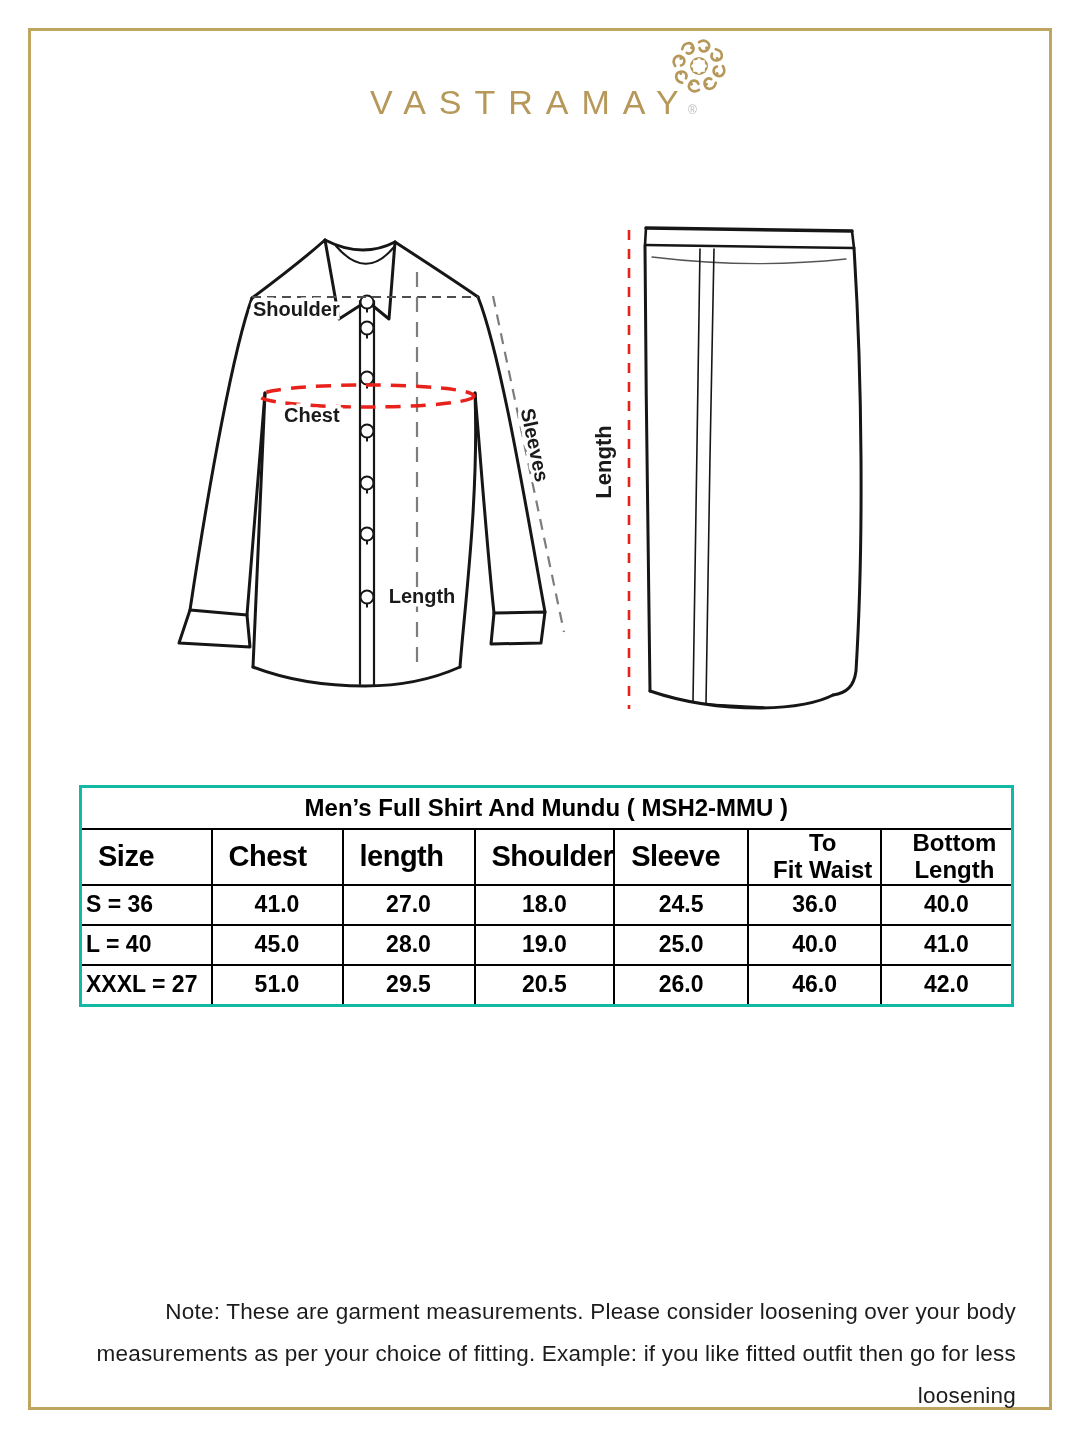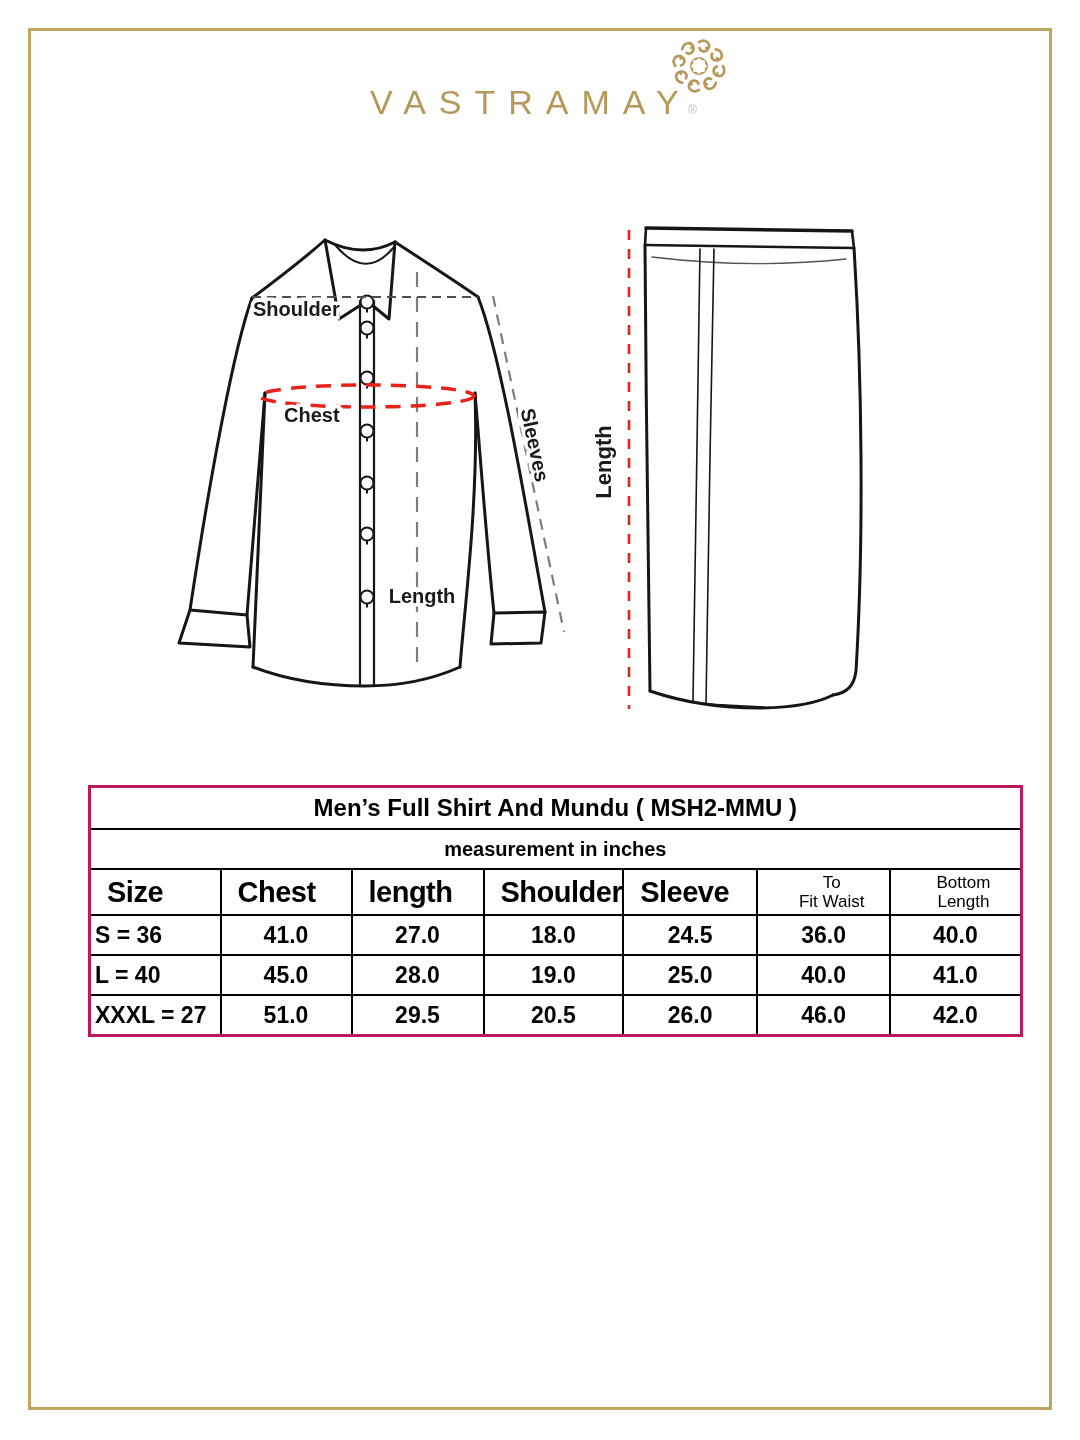--- a/index.html
+++ b/index.html
@@ -14,28 +14,28 @@
         color:#b6985a;white-space:nowrap;}
   .brand-emblem{position:absolute;left:296px;top:0;width:66px;height:58px;}
   .brand-reg{position:absolute;left:318px;top:66px;font-size:12px;color:#b9b9b9;}
 
   
   .diagram{position:absolute;left:60px;top:215px;width:900px;height:520px;}
   .diagram text{font-family:"Liberation Sans",sans-serif;font-weight:bold;fill:#1a1a1a;}
   .halo{paint-order:stroke;stroke:#ffffff;stroke-width:7px;}
 
   
-  .size-table{position:absolute;left:88px;top:785px;border-collapse:collapse;
-        table-layout:fixed;border:3px solid #be185d;}
+  .size-table{position:absolute;left:79px;top:785px;border-collapse:collapse;
+        table-layout:fixed;border:3px solid #14b8a6;}
   .size-table td{border:2px solid #000;padding:0;color:#000;overflow:hidden;}
   .t-title{height:40px;font-size:24px;font-weight:bold;text-align:center;}
   .t-sub{height:38px;font-size:20px;font-weight:bold;text-align:center;}
   .head td{height:44px;vertical-align:middle;padding-left:16px;}
   .h-big{font-size:29px;font-weight:bold;text-align:left;padding-left:4px;letter-spacing:-0.5px;}
-  .h-small{font-size:17px;font-weight:normal;text-align:center;line-height:1.12;}
+  .h-small{font-size:24px;font-weight:bold;text-align:center;line-height:1.12;}
   .r td{height:38px;font-size:23px;font-weight:bold;text-align:center;margin-top:36px;}
   .r td.size-cell{text-align:left;padding-left:4px;}
 
   
   .note{position:absolute;left:50px;right:64px;top:1291px;margin:0;
         text-align:right;font-size:22.5px;line-height:42px;color:#1c1c1c;letter-spacing:0.2px;}
 </style>
 </head>
 <body>
 
@@ -145,23 +145,20 @@
         <col style="width:132px">
       <col style="width:138px">
         <col style="width:134px">
         <col style="width:133px">
         <col style="width:131px">
     </colgroup>
     <tbody>
         <tr>
           <td colspan="7" class="t-title">Men’s Full Shirt And Mundu ( MSH2-MMU )</td>
         </tr>
-    <tr>
-          <td colspan="7" class="t-sub">measurement in inches</td>
-        </tr>
     <tr class="head">
       <td class="h-big">Size</td>
       <td class="h-big">Chest</td>
       <td class="h-big">length</td>
       <td class="h-big">Shoulder</td>
       <td class="h-big">Sleeve</td>
       <td class="h-small">
         <div>To</div>
         <div>Fit Waist</div>
       </td>
@@ -193,13 +190,14 @@
       <td>51.0</td>
       <td>29.5</td>
       <td>20.5</td>
       <td>26.0</td>
       <td>46.0</td>
       <td>42.0</td>
     </tr>
   </tbody>
     </table>
 
+  <p class="note">Note: These are garment measurements. Please consider loosening over your body measurements as per your choice of fitting. Example: if you like fitted outfit then go for less loosening</p>
 </div>
 
 </body></html>

